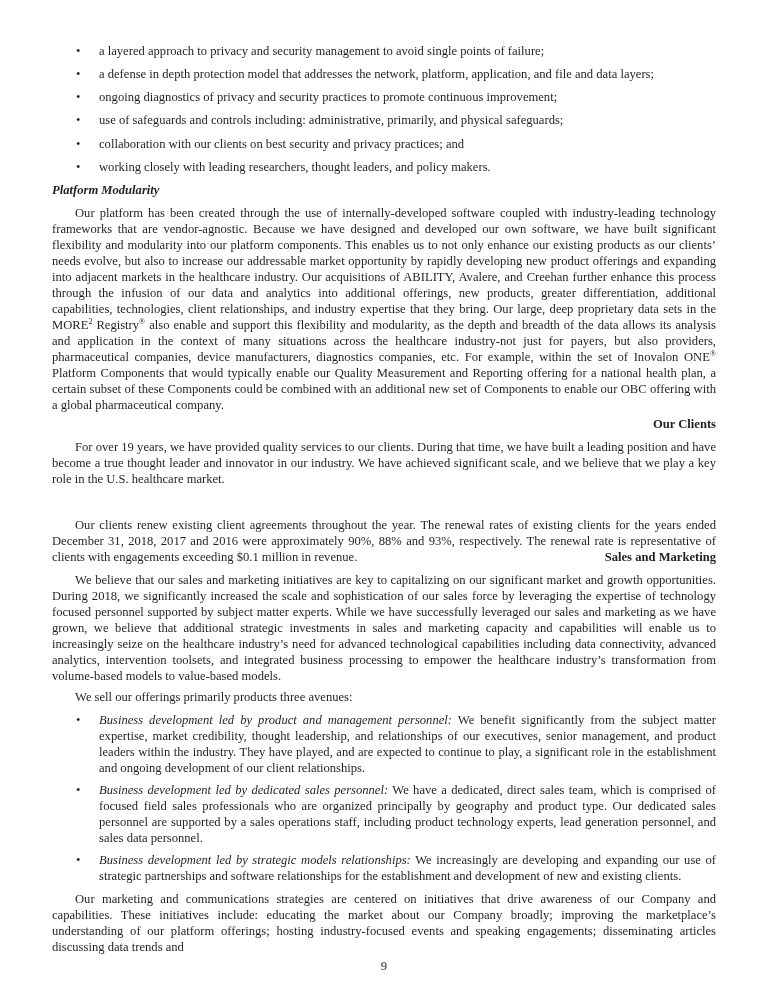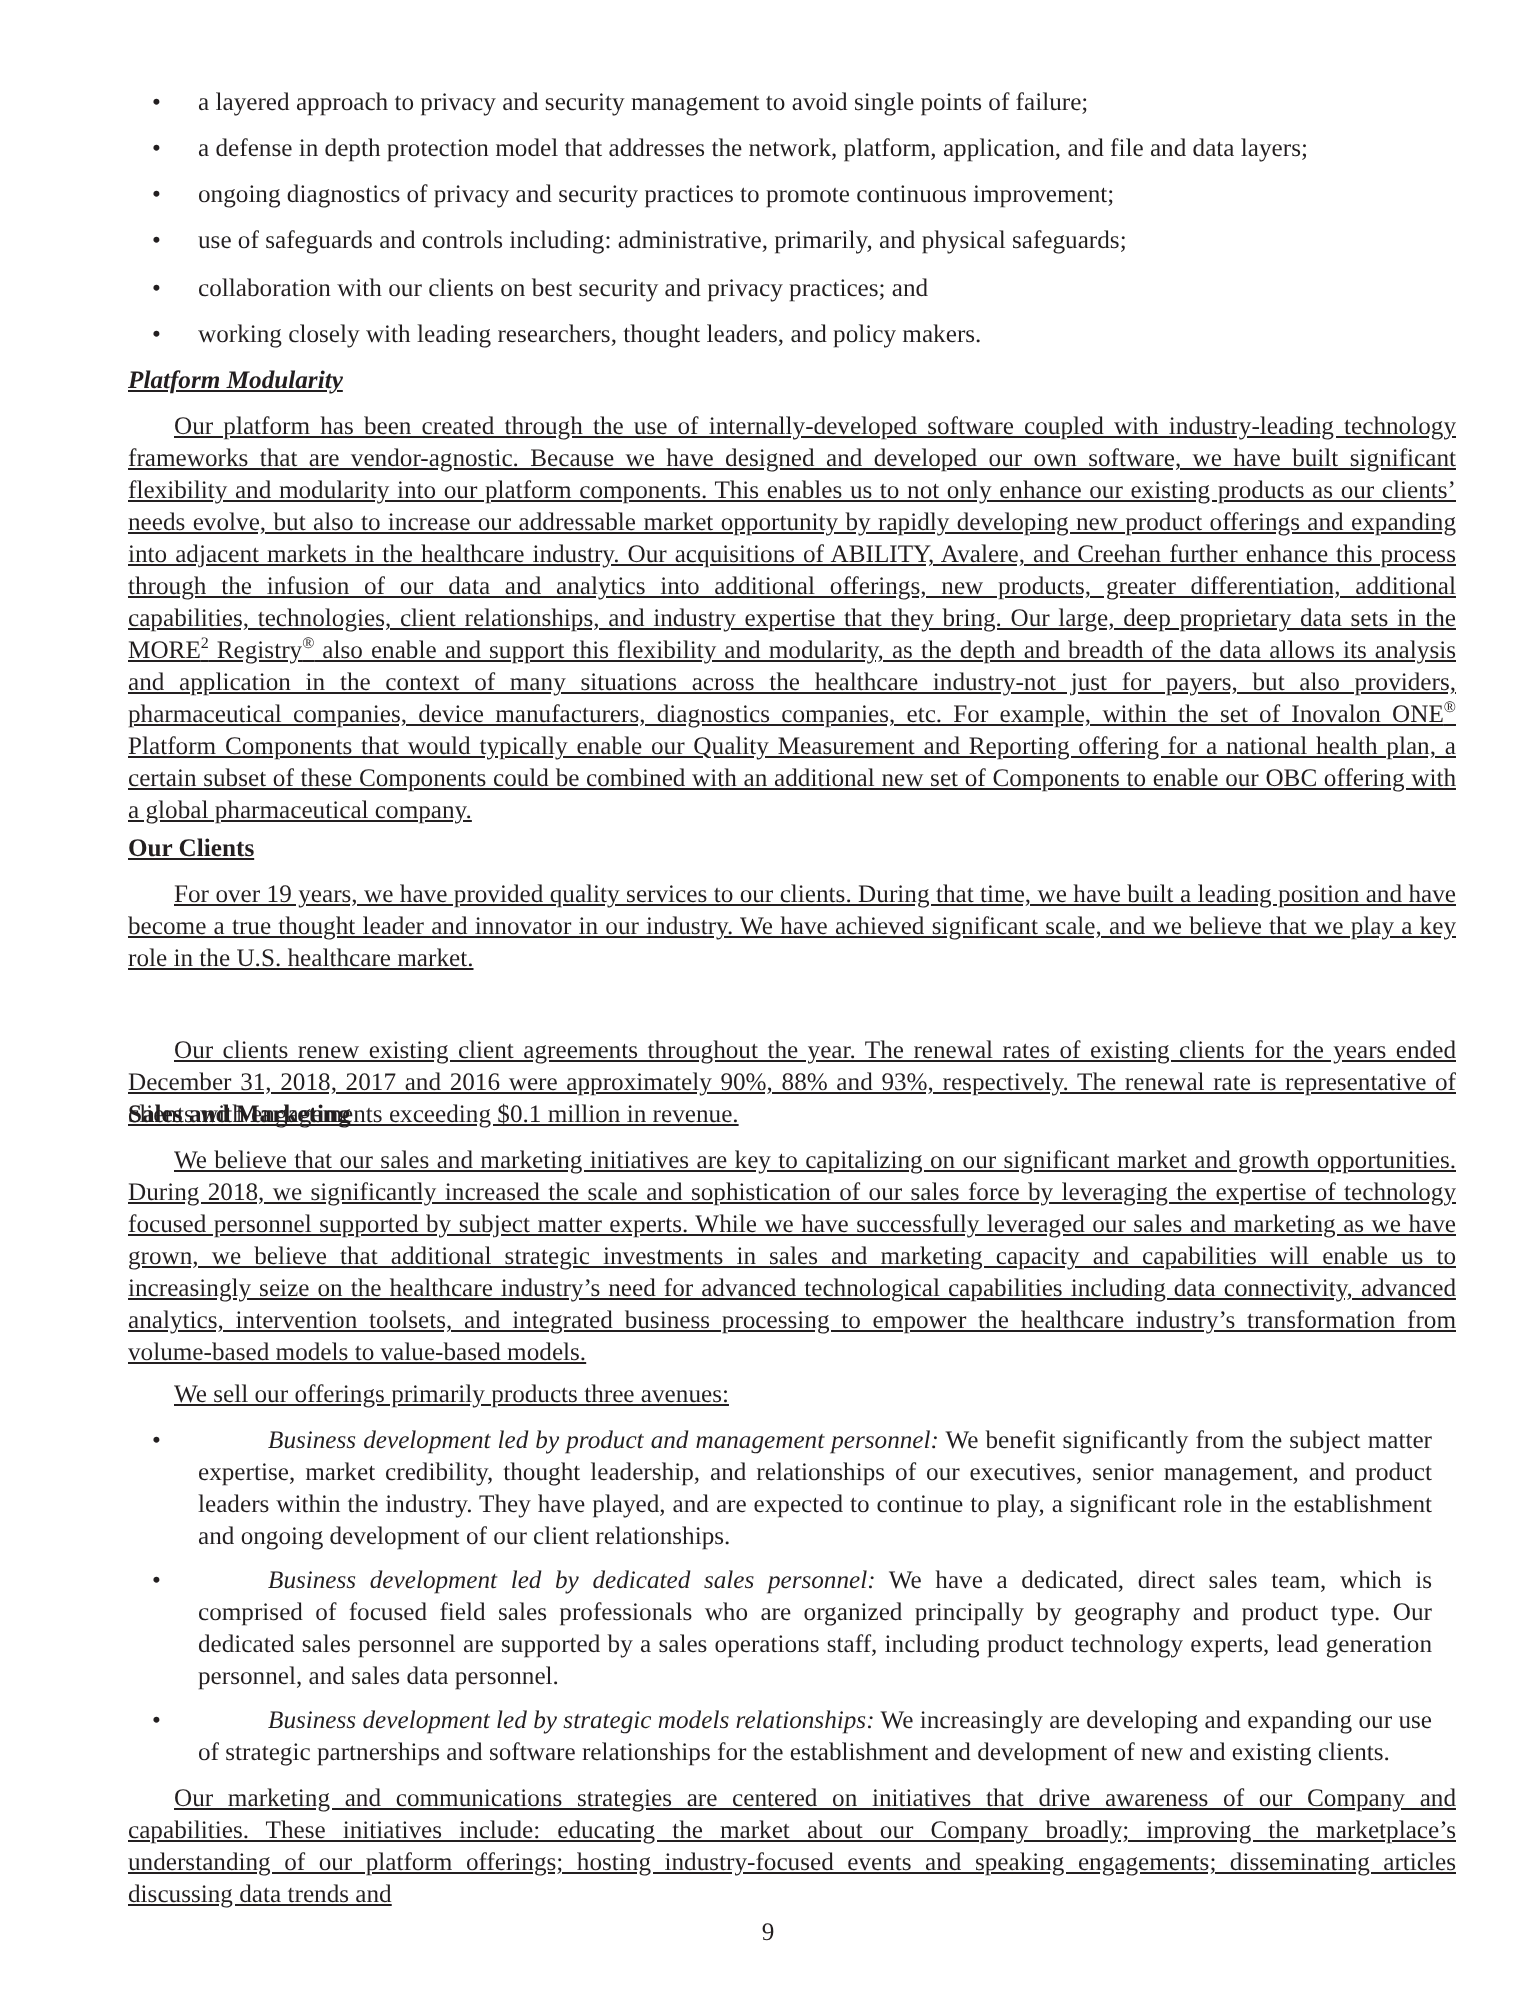--- a/index.html
+++ b/index.html
@@ -1,27 +1,27 @@
 <!DOCTYPE html>
 <html><head>
   <meta charset="utf-8">
   <style>
     html, body { margin: 0; padding: 0; background: #ffffff; }
     body { width: 768px; height: 1000px; position: relative; overflow: hidden;
       font-family: "Liberation Serif", "DejaVu Serif", serif; color: #231f20; font-size: 12.6px; }
     .page { position: absolute; left: 52px; top: 0; width: 664px; }
-    .blk { position: absolute; left: 12px; width: 664px; line-height: 16px; text-decoration: underline; }
+    .blk { position: absolute; left: 0; width: 664px; line-height: 16px; }
     .just { text-align: justify; }
     .indent { text-indent: 23px; }
-    .head-bold { font-weight: bold; }
+    .head-bold { font-weight: bold; text-align: right; }
     .head-bi { font-weight: bold; font-style: italic; }
     .bullet { position: absolute; left: 0; width: 664px; line-height: 16px; }
     .bullet .dot { position: absolute; left: 24px; top: 0; }
     .bullet .txt { margin-left: 47px; display: block; }
-    .bullet .em { font-style: italic; margin-left: 35px; }
+    .bullet .em { font-style: italic; }
     sup { font-size: 8px; line-height: 0; vertical-align: 5px; }
     .pagenum { position: absolute; left: 0; width: 768px; text-align: center; top: 958px; line-height: 16px; }
   </style>
 </head>
 <body>
 
 <div class="page">
 
   <div class="bullet" style="top:43px;">
     <span class="dot">•</span>

